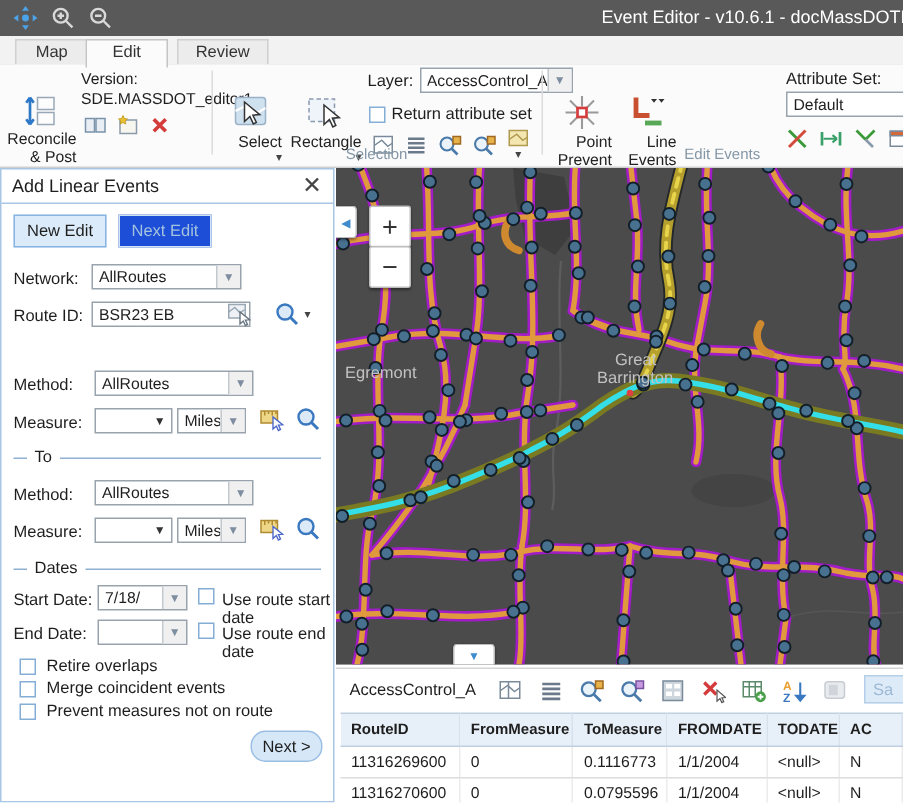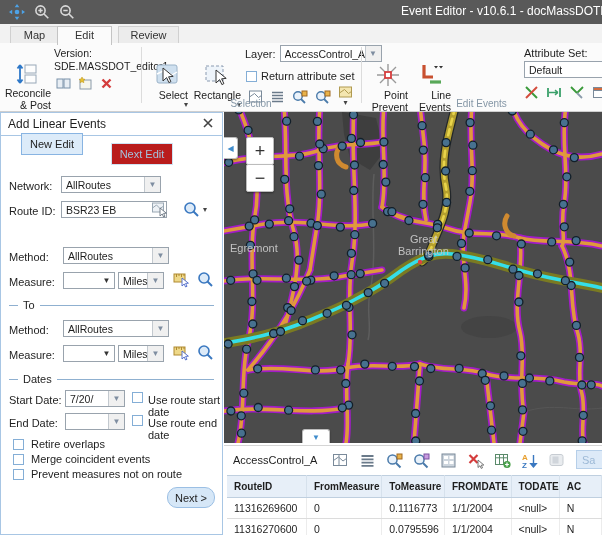--- a/index.html
+++ b/index.html
@@ -30,21 +30,21 @@
   .sel .drop{width:15px;align-self:stretch;background:#f0f0f0;border-left:1px solid #c3c9cf;display:flex;align-items:center;justify-content:center;color:#7e8da0;font-size:8px;}
   .sel .drop.plain{background:none;border-left:none;color:#333;}
   .cb{width:11px;height:11px;border:1px solid #84aed6;background:#fff;display:inline-block;box-sizing:border-box;flex:none;}
   
   .panel{position:absolute;left:0;top:112px;width:223px;height:423px;background:#fff;border:1px solid #a8c6e4;box-sizing:border-box;}
   .panel-header{height:22px;border-bottom:1px solid #a8c6e4;position:relative;}
   .panel-title{position:absolute;left:7px;top:4px;font-size:12px;}
   .panel-close{position:absolute;right:7px;top:3px;width:14px;height:14px;}
   .plabel{position:absolute;font-size:11px;}
   .btnblue{background:#dcebf9;border:1px solid #88b4e2;font-size:11px;color:#1e1e1e;text-align:center;position:absolute;box-sizing:border-box;display:flex;align-items:center;justify-content:center;}
-  .btnblue.disabled{background:#b91c1c;border-color:#cfe2f2;color:#a3c2dd;margin-left:32px;}
+  .btnblue.disabled{background:#1d4ed8;border-color:#cfe2f2;color:#a3c2dd;}
   .legend{position:absolute;left:8px;right:8px;display:flex;align-items:center;gap:5px;font-size:11px;}
   .legend::before{content:'';width:9px;height:1px;background:#8fb0d0;}
   .legend::after{content:'';flex:1;height:1px;background:#8fb0d0;}
   
   .map{position:absolute;left:224px;top:112px;width:378px;height:331px;background:#4b4b4b;overflow:hidden;}
   .map-pt{fill:#47718f;stroke:#121e28;stroke-width:1.3px;}
   .mapctl{position:absolute;background:#fff;border:1px solid #bcbcbc;box-shadow:0 1px 2px rgba(0,0,0,.4);display:flex;align-items:center;justify-content:center;}
   .zoombtn{left:22px;width:26px;height:26px;font-size:18px;color:#333;border-radius:2px;}
   .collapse-left{left:0;top:25px;width:13px;height:20px;border-left:none;border-radius:0 3px 3px 0;color:#3f8ccc;font-size:8px;}
   .collapse-bottom{left:78px;top:317px;width:26px;height:14px;border-bottom:none;border-radius:3px 3px 0 0;color:#3f8ccc;font-size:8px;}
@@ -220,21 +220,21 @@
 </div>
 
 <div class="panel">
   <div class="panel-header">
     <span class="panel-title">Add Linear Events</span>
     <svg class="panel-close" viewBox="0 0 14 14">
       <path d="M3 3l8 8M11 3l-8 8" stroke="#444" stroke-width="1.6"></path>
     </svg>
   </div>
 
-  <div class="btnblue" style="left:8px;top:20px;width:62px;height:22px;margin-left:12px;">New Edit</div>
+  <div class="btnblue" style="left:8px;top:30px;width:62px;height:22px;">New Edit</div>
   <div class="btnblue disabled" style="left:78px;top:30px;width:62px;height:22px;">Next Edit</div>
 
   <span class="plabel" style="left:8px;top:67px;">Network:</span>
   <div class="sel" style="position:absolute;left:60px;top:63px;width:100px;">
     <span class="val">AllRoutes</span>
       <span class="drop">▼</span>
   </div>
 
   <span class="plabel" style="left:8px;top:92px;">Route ID:</span>
   <div class="sel" style="position:absolute;left:60px;top:88px;width:106px;">
@@ -303,21 +303,21 @@
   <svg style="position:absolute;left:196px;top:231px;" width="17" height="17" viewBox="0 0 17 17">
     <circle cx="7" cy="7" r="5" fill="#dceaf8" stroke="#3a78c0" stroke-width="1.6"></circle>
       <path d="M10.5 10.5l4.5 4.5" stroke="#3a78c0" stroke-width="2"></path>
   </svg>
 
   <div class="legend" style="top:260px;">
       <span>Dates</span>
     </div>
   <span class="plabel" style="left:8px;top:281px;">Start Date:</span>
   <div class="sel" style="position:absolute;left:64px;top:277px;width:60px;">
-    <span class="val">7/20/</span>
+    <span class="val">7/18/</span>
       <span class="drop">▼</span>
   </div>
   <span class="cb" style="position:absolute;left:131px;top:279px;"></span>
   <span class="plabel" style="left:147px;top:281px;">Use route start date</span>
 
   <span class="plabel" style="left:8px;top:304px;">End Date:</span>
   <div class="sel" style="position:absolute;left:64px;top:300px;width:60px;">
     <span class="val"></span>
       <span class="drop">▼</span>
   </div>

